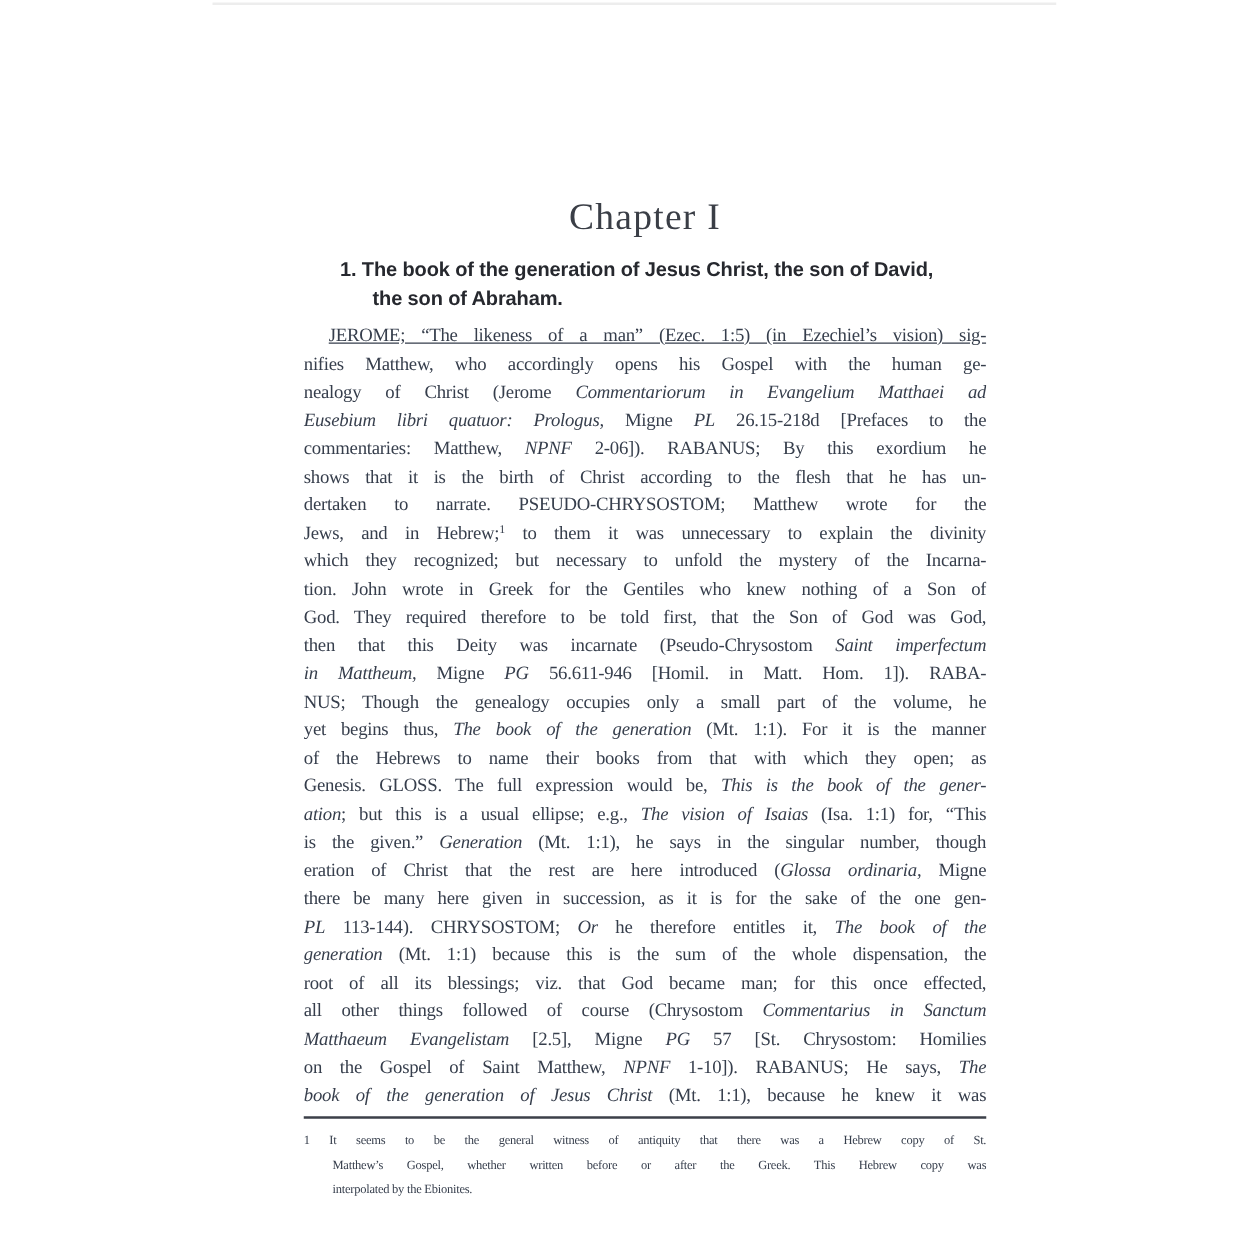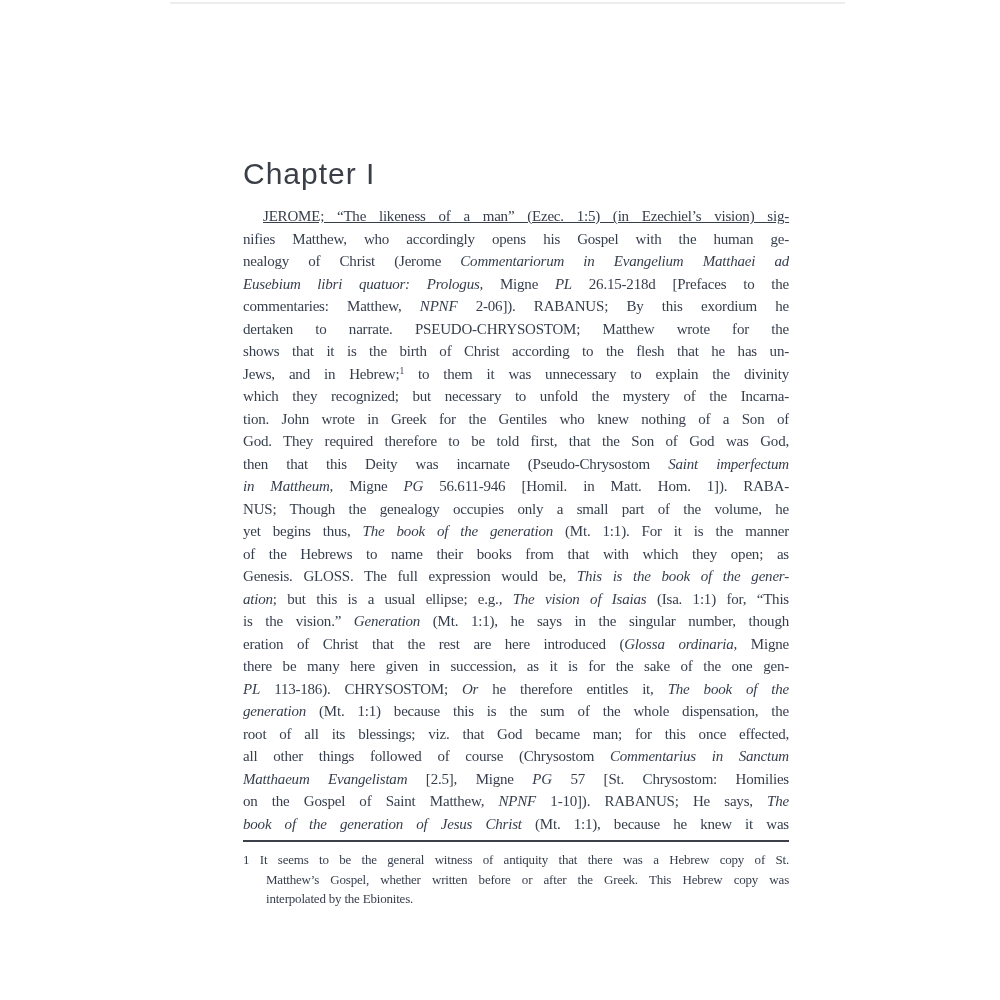--- a/index.html
+++ b/index.html
@@ -26,22 +26,22 @@
     background: var(--top_edge, #ededed);
   }
   .column {
     position: absolute;
     left: 243px;
     top: 156px;
     width: 546px;
   }
   .chapter-title {
     margin: 0 0 13px 0;
-    text-align: left;
-    font-family: Liberation Sans, sans-serif;
+    text-align: center;
+    font-family: Liberation Serif, serif;
     font-weight: 400;
     font-size: 30px;
     line-height: 36px;
     letter-spacing: 1px;
     color: var(--title_text, #3a3e46);
   }
   .section-heading {
     padding-left: 29px;
     font-family: "Liberation Sans", "DejaVu Sans", sans-serif;
     font-weight: 700;
@@ -81,21 +81,21 @@
   }
   .separator {
     margin-top: 5px;
     width: 546px;
     height: 2px;
     background: var(--separator, #3c4049);
   }
   .footnote {
     margin-top: 8px;
     color: var(--body_text, #363e4c);
-    font-size: 13px;
+    font-size: 10px;
     letter-spacing: -0.2px;
   }
   .fline {
     white-space: nowrap;
     overflow: hidden;
     height: 19.5px;
     line-height: 19.5px;
     text-align: justify;
     text-align-last: justify;
   }
@@ -108,44 +108,48 @@
 </style>
 </head>
 <body>
 
 <div class="page">
   <div class="top-edge"></div>
 
   <div class="column">
     <h1 class="chapter-title">Chapter I</h1>
 
+    <div class="section-heading">
+      <div class="h1">1. The book of the generation of Jesus Christ, the son of David,</div>
+      <div class="h2">the son of Abraham.</div>
+    </div>
 
     <div class="body-paragraph" id="body-lines">
         <div class="bline indent"><span>JEROME; “The likeness of a man” (Ezec. 1:5) (in Ezechiel’s vision) sig-</span></div>
         <div class="bline"><span>nifies Matthew, who accordingly opens his Gospel with the human ge-</span></div>
         <div class="bline"><span>nealogy of Christ (Jerome </span><em>Commentariorum in Evangelium Matthaei ad</em></div>
         <div class="bline"><em>Eusebium libri quatuor: Prologus,</em><span> Migne </span><em>PL</em><span> 26.15-218d [Prefaces to the</span></div>
         <div class="bline"><span>commentaries: Matthew, </span><em>NPNF</em><span> 2-06]). RABANUS; By this exordium he</span></div>
+        <div class="bline"><span>shows that it is the birth of Christ according to the flesh that he has un-</span></div>
         <div class="bline"><span>dertaken to narrate. PSEUDO-CHRYSOSTOM; Matthew wrote for the</span></div>
-        <div class="bline"><span>shows that it is the birth of Christ according to the flesh that he has un-</span></div>
         <div class="bline"><span>Jews, and in Hebrew;</span><sup>1</sup><span> to them it was unnecessary to explain the divinity</span></div>
         <div class="bline"><span>which they recognized; but necessary to unfold the mystery of the Incarna-</span></div>
         <div class="bline"><span>tion. John wrote in Greek for the Gentiles who knew nothing of a Son of</span></div>
         <div class="bline"><span>God. They required therefore to be told first, that the Son of God was God,</span></div>
         <div class="bline"><span>then that this Deity was incarnate (Pseudo-Chrysostom </span><em>Saint imperfectum</em></div>
         <div class="bline"><em>in Mattheum,</em><span> Migne </span><em>PG</em><span> 56.611-946 [Homil. in Matt. Hom. 1]). RABA-</span></div>
         <div class="bline"><span>NUS; Though the genealogy occupies only a small part of the volume, he</span></div>
         <div class="bline"><span>yet begins thus, </span><em>The book of the generation</em><span> (Mt. 1:1). For it is the manner</span></div>
         <div class="bline"><span>of the Hebrews to name their books from that with which they open; as</span></div>
         <div class="bline"><span>Genesis. GLOSS. The full expression would be, </span><em>This is the book of the gener-</em></div>
         <div class="bline"><em>ation</em><span>; but this is a usual ellipse; e.g., </span><em>The vision of Isaias</em><span> (Isa. 1:1) for, “This</span></div>
-        <div class="bline"><span>is the vision.” </span><em>Generation</em><span> (Mt. 1:1), he says in the singular number, though</span></div>
+        <div class="bline"><span>is the given.” </span><em>Generation</em><span> (Mt. 1:1), he says in the singular number, though</span></div>
         <div class="bline"><span>eration of Christ that the rest are here introduced (</span><em>Glossa ordinaria,</em><span> Migne</span></div>
         <div class="bline"><span>there be many here given in succession, as it is for the sake of the one gen-</span></div>
-        <div class="bline"><em>PL</em><span> 113-186). CHRYSOSTOM; </span><em>Or</em><span> he therefore entitles it, </span><em>The book of the</em></div>
+        <div class="bline"><em>PL</em><span> 113-144). CHRYSOSTOM; </span><em>Or</em><span> he therefore entitles it, </span><em>The book of the</em></div>
         <div class="bline"><em>generation</em><span> (Mt. 1:1) because this is the sum of the whole dispensation, the</span></div>
         <div class="bline"><span>root of all its blessings; viz. that God became man; for this once effected,</span></div>
         <div class="bline"><span>all other things followed of course (Chrysostom </span><em>Commentarius in Sanctum</em></div>
         <div class="bline"><em>Matthaeum Evangelistam</em><span> [2.5], Migne </span><em>PG</em><span> 57 [St. Chrysostom: Homilies</span></div>
         <div class="bline"><span>on the Gospel of Saint Matthew, </span><em>NPNF</em><span> 1-10]). RABANUS; He says, </span><em>The</em></div>
         <div class="bline"><em>book of the generation of Jesus Christ</em><span> (Mt. 1:1), because he knew it was</span></div>
       </div>
 
     <div class="separator"></div>
 

